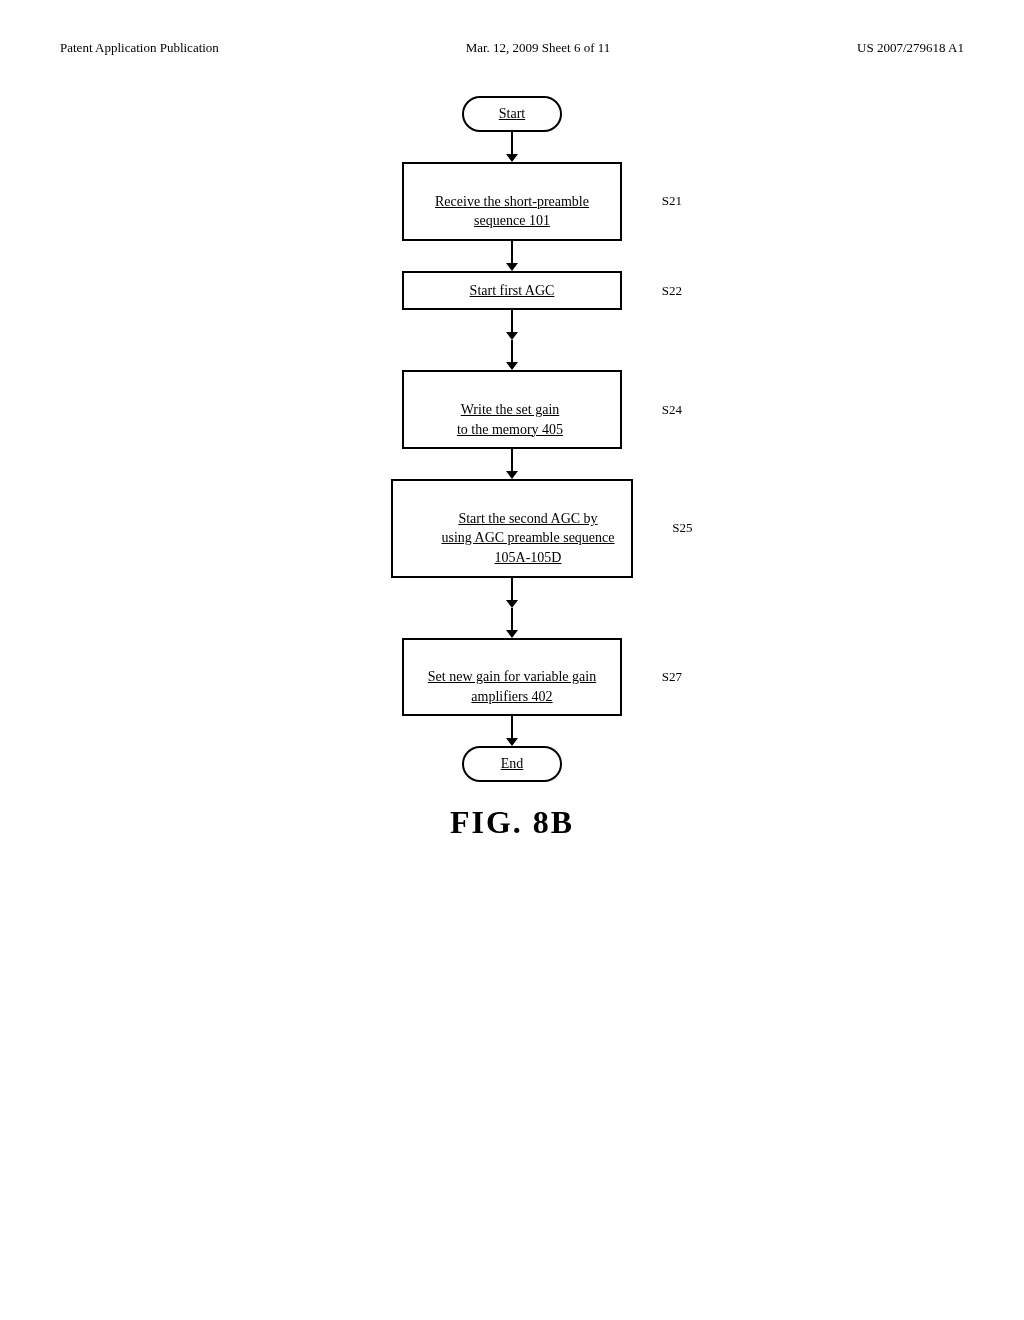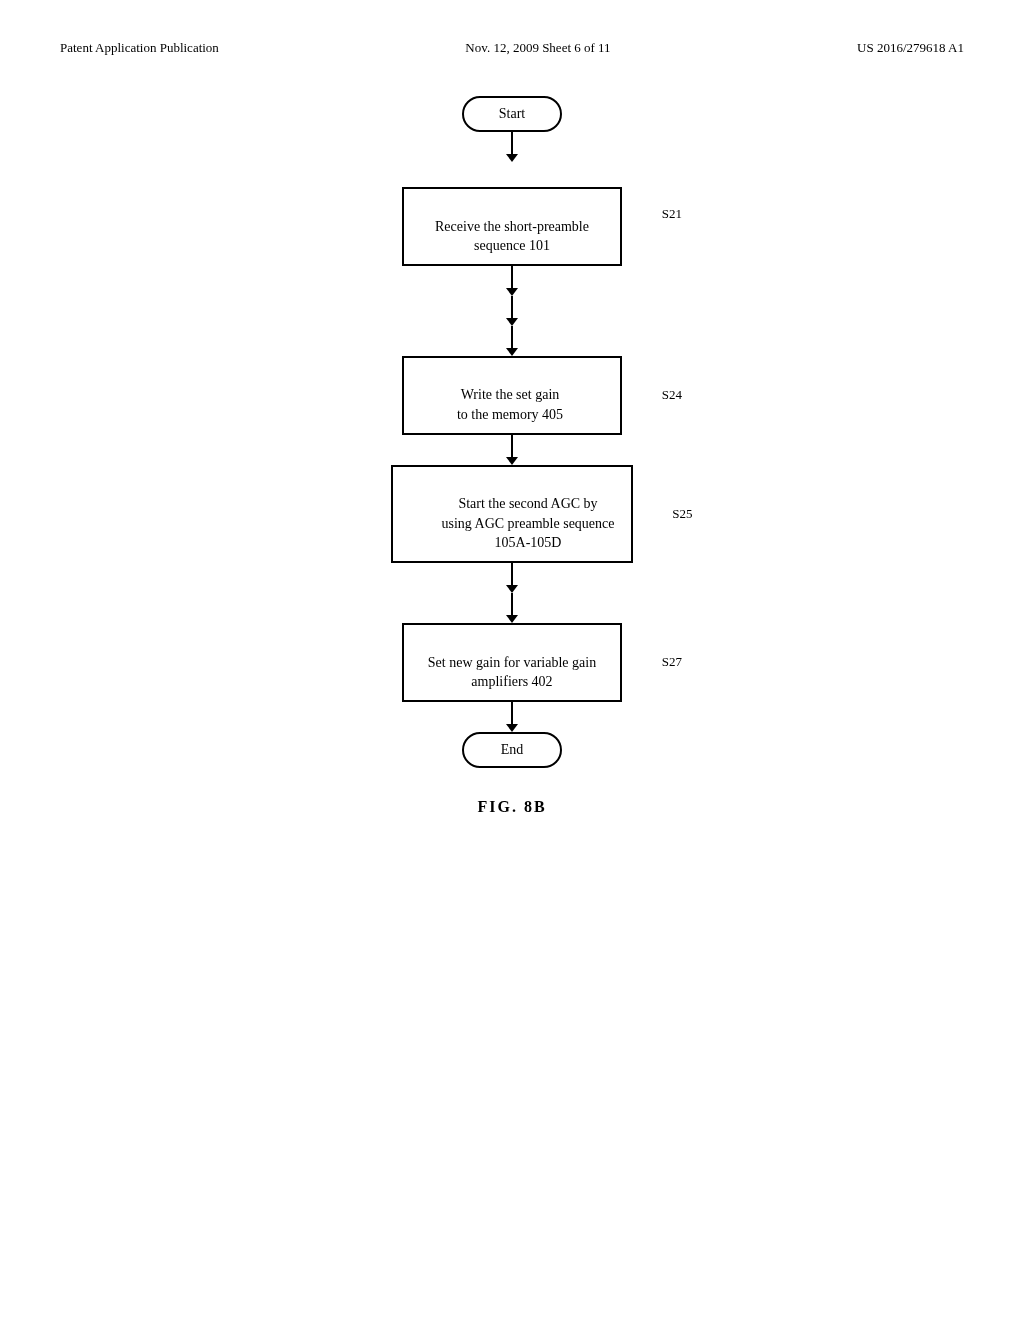--- a/index.html
+++ b/index.html
@@ -30,20 +30,21 @@
     }
 
     
     .flowchart {
       display: flex;
       flex-direction: column;
       align-items: center;
       gap: 0;
       margin-top: 10px;
       position: relative;
+      text-decoration: underline;
     }
 
     
     .shape-container {
       display: flex;
       align-items: center;
       position: relative;
       margin: 0;
     }
 
@@ -94,63 +95,69 @@
       width: 0;
       height: 0;
       border-left: 6px solid transparent;
       border-right: 6px solid transparent;
       border-top: 8px solid #000;
     }
 
     
     .figure-caption {
       text-align: center;
-      font-size: 16px;
+      font-size: 32px;
       font-weight: bold;
-      margin-top: 30px;
+      margin-top: 22px;
       letter-spacing: 2px;
     }
   </style>
 </head>
 <body>
 
 <div class="page">
 
   <div class="header">
     <span>Patent Application Publication</span>
-    <span>Nov. 12, 2009  Sheet 6 of 11</span>
-    <span>US 2016/279618 A1</span>
+    <span>Mar. 12, 2009  Sheet 6 of 11</span>
+    <span>US 2007/279618 A1</span>
   </div>
 
   <div class="flowchart">
 
     <div class="shape-container">
       <div class="shape-rounded">
         <span>Start</span>
       </div>
     </div>
 
     <div class="arrow">
       <div class="arrow-line"></div>
       <div class="arrow-head"></div>
     </div>
 
     <div class="shape-container">
-      <div class="shape-box" style="white-space: pre-line; margin-top: 25px;">
+      <div class="shape-box" style="white-space: pre-line;">
         <span>Receive the short-preamble
 sequence 101</span>
       </div>
       <span class="step-label">S21</span>
     </div>
 
     <div class="arrow">
       <div class="arrow-line"></div>
       <div class="arrow-head"></div>
     </div>
 
+    <div class="shape-container">
+      <div class="shape-box">
+        <span>Start first AGC</span>
+      </div>
+      <span class="step-label">S22</span>
+    </div>
 
     <div class="arrow">
       <div class="arrow-line"></div>
       <div class="arrow-head"></div>
     </div>
 
 
     <div class="arrow">
       <div class="arrow-line"></div>
       <div class="arrow-head"></div>

